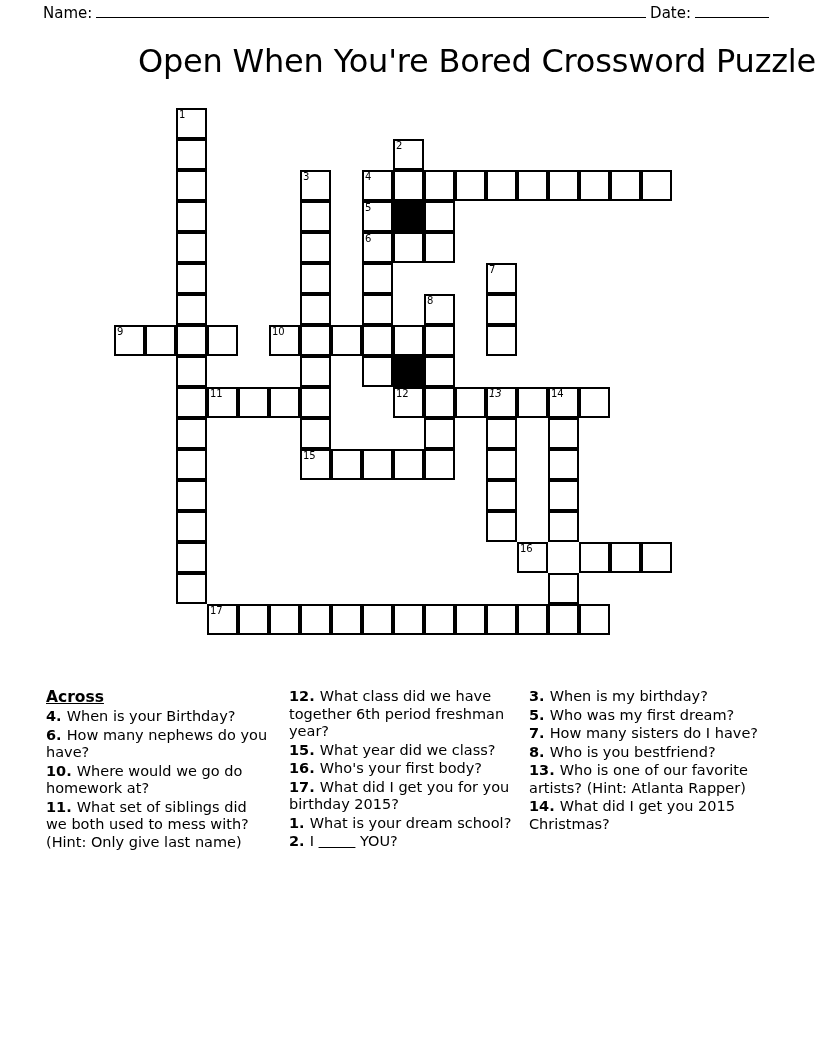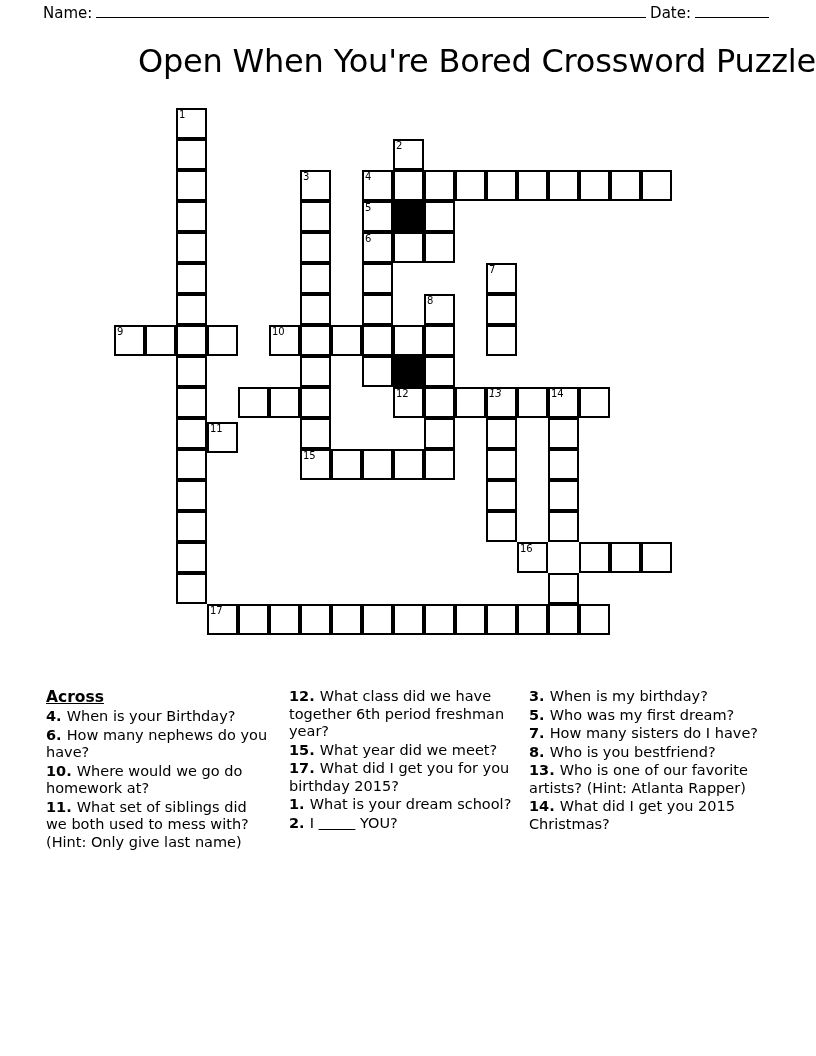--- a/index.html
+++ b/index.html
@@ -210,21 +210,21 @@
       <span class="num">9</span>
     </div>
     <div class="cell" style="left: 145px; top: 325px;"></div>
     <div class="cell" style="left: 207px; top: 325px;"></div>
     <div class="cell" style="left: 269px; top: 325px;">
       <span class="num">10</span>
     </div>
     <div class="cell" style="left: 331px; top: 325px;"></div>
     <div class="cell" style="left: 393px; top: 325px;"></div>
     <div class="cell block" style="left: 393px; top: 356px;"></div>
-    <div class="cell" style="left: 207px; top: 387px; margin-top: 35px;">
+    <div class="cell" style="left: 207px; top: 387px;">
       <span class="num">11</span>
     </div>
     <div class="cell" style="left: 238px; top: 387px;"></div>
     <div class="cell" style="left: 269px; top: 387px;"></div>
     <div class="cell" style="left: 393px; top: 387px;">
       <span class="num">12</span>
     </div>
     <div class="cell" style="left: 455px; top: 387px;"></div>
     <div class="cell" style="left: 486px; top: 387px; font-style: italic;">
       <span class="num">13</span>
@@ -275,21 +275,22 @@
 <div id="clues">
   <div class="clue-col c1">
       <div class="section-head">Across</div>
       <div class="clue"><span class="n">4. </span><span>When is your Birthday?</span></div>
       <div class="clue"><span class="n">6. </span><span>How many nephews do you have?</span></div>
       <div class="clue"><span class="n">10. </span><span>Where would we go do homework at?</span></div>
       <div class="clue"><span class="n">11. </span><span>What set of siblings did we both used to mess with? (Hint: Only give last name)</span></div>
     </div>
   <div class="clue-col c2">
       <div class="clue"><span class="n">12. </span><span>What class did we have together 6th period freshman year?</span></div>
-      <div class="clue"><span class="n">15. </span><span>What year did we meet?</span></div>
+      <div class="clue"><span class="n">15. </span><span>What year did we class?</span></div>
+      <div class="clue"><span class="n">16. </span><span>Who's your first body?</span></div>
       <div class="clue"><span class="n">17. </span><span>What did I get you for you birthday 2015?</span></div>
       <div class="clue"><span class="n">1. </span><span>What is your dream school?</span></div>
       <div class="clue"><span class="n">2. </span><span>I </span><span class="blankline">&nbsp;&nbsp;&nbsp;&nbsp;&nbsp;&nbsp;&nbsp;&nbsp;</span><span> YOU?</span></div>
     </div>
   <div class="clue-col c3">
       <div class="clue"><span class="n">3. </span><span>When is my birthday?</span></div>
       <div class="clue"><span class="n">5. </span><span>Who was my first dream?</span></div>
       <div class="clue"><span class="n">7. </span><span>How many sisters do I have?</span></div>
       <div class="clue"><span class="n">8. </span><span>Who is you bestfriend?</span></div>
       <div class="clue"><span class="n">13. </span><span>Who is one of our favorite artists? (Hint: Atlanta Rapper)</span></div>

